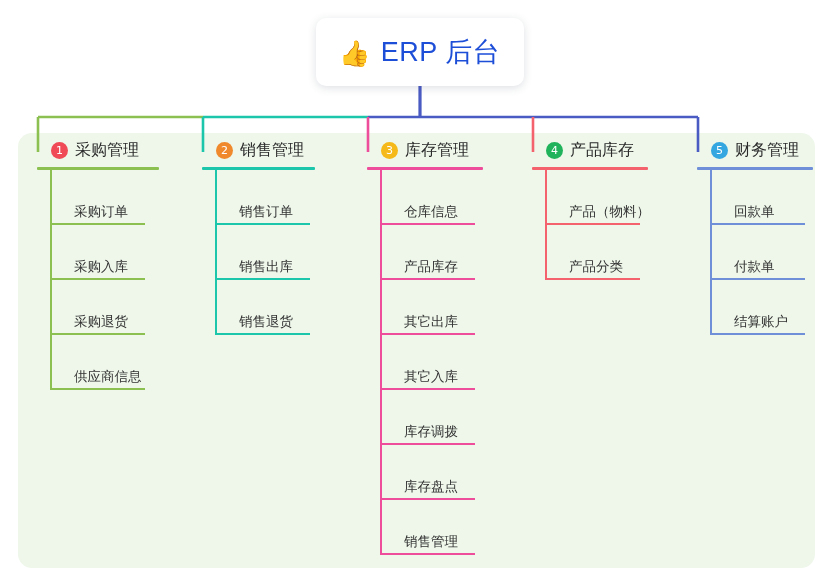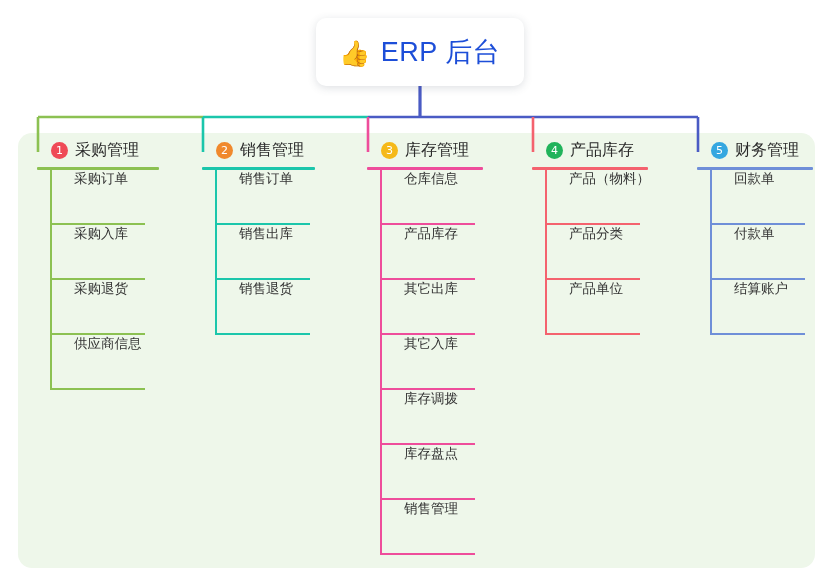--- a/index.html
+++ b/index.html
@@ -132,21 +132,21 @@
     top: 0;
     bottom: 0;
     width: 2px;
     background: currentColor;
   }
   .item {
     position: relative;
     height: 55px;
     box-sizing: border-box;
     display: flex;
-    align-items: flex-start;
+    align-items: flex-end;
     padding-left: 24px;
     padding-bottom: 4px;
   }
   .item-label {
     font-size: 13.5px;
     color: #333333;
     white-space: nowrap;
     position: relative;
     z-index: 2;
   }
@@ -277,24 +277,20 @@
         <div class="head-rule" style="background: rgb(244, 98, 110); width: 116px;"></div>
         <div class="items">
           <div class="item">
             <span class="item-label">产品（物料）</span>
             <div class="item-rule" style="background: rgb(244, 98, 110);"></div>
           </div>
           <div class="item">
             <span class="item-label">产品分类</span>
             <div class="item-rule" style="background: rgb(244, 98, 110);"></div>
           </div>
-          <div class="item">
-            <span class="item-label">产品单位</span>
-            <div class="item-rule" style="background: rgb(244, 98, 110);"></div>
-          </div>
         </div>
       </div>
       <div class="branch" data-accent="#6f8fd8" style="color: rgb(111, 143, 216);">
         <div class="branch-head">
           <span class="badge" style="background: rgb(53, 167, 224);">5</span>
           <span class="branch-title">财务管理</span>
         </div>
         <div class="head-rule" style="background: rgb(111, 143, 216); width: 116px;"></div>
         <div class="items">
           <div class="item">

